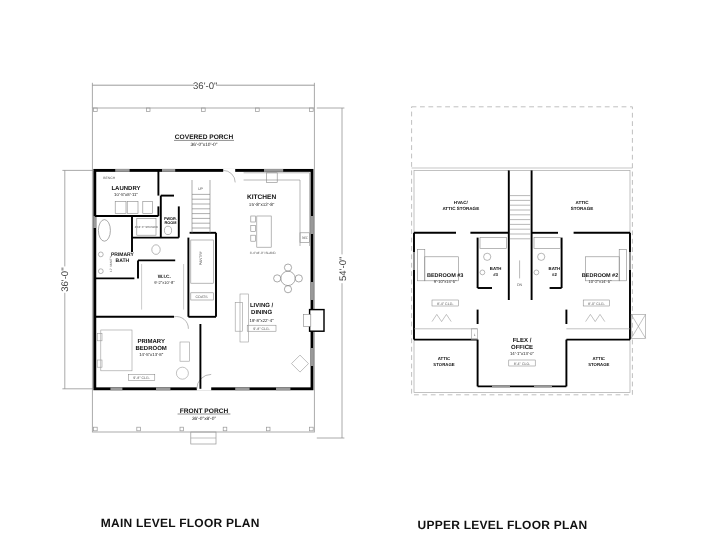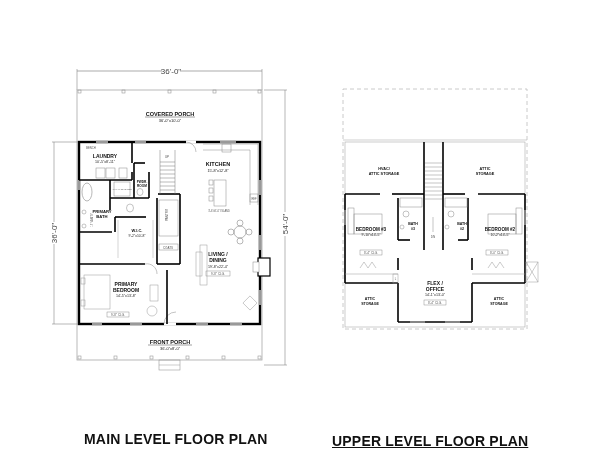--- a/index.html
+++ b/index.html
@@ -2,21 +2,21 @@
 <html><head>
 <meta charset="utf-8">
 <style>
   html,body{margin:0;padding:0;background:#ffffff;}
   body{width:600px;height:464px;position:relative;overflow:hidden;font-family:"Liberation Sans",sans-serif;}
   svg{position:absolute;left:0;top:0;}
   .lbl{font-family:"Liberation Sans",sans-serif;font-weight:bold;fill:#111;text-anchor:middle;}
   .sub{font-family:"Liberation Sans",sans-serif;fill:#222;text-anchor:middle;}
   .dim{font-family:"Liberation Sans",sans-serif;fill:#444;text-anchor:middle;}
   .tiny{font-family:"Liberation Sans",sans-serif;fill:#555;text-anchor:middle;}
-  .plan-title{position:absolute;font-family:"Liberation Sans",sans-serif;font-weight:bold;font-size:14px;color:#111;letter-spacing:0.2px;white-space:nowrap;}
+  .plan-title{position:absolute;font-family:"Liberation Sans",sans-serif;font-weight:bold;font-size:10px;color:#111;letter-spacing:0.2px;white-space:nowrap;}
 </style>
 </head>
 <body>
 
 <svg width="600" height="464" viewBox="0 0 600 464">
 
   <g>
 
     <g>
       <line x1="77" y1="71" x2="162" y2="71" stroke="#888" stroke-width="0.7"></line>
@@ -329,13 +329,13 @@
     <text class="tiny" x="435" y="304" font-size="3">8'-4" CLG.</text>
 
     <text class="lbl" x="370" y="300" font-size="3.6">ATTIC</text>
     <text class="lbl" x="370" y="305" font-size="3.6">STORAGE</text>
     <text class="lbl" x="499" y="300" font-size="3.6">ATTIC</text>
     <text class="lbl" x="499" y="305" font-size="3.6">STORAGE</text>
   </g>
 </svg>
 
 <div class="plan-title" style="left:84px;top:431px;">MAIN LEVEL FLOOR PLAN</div>
-<div class="plan-title" style="left:332px;top:433px;text-decoration:underline;">UPPER LEVEL FLOOR PLAN</div>
+<div class="plan-title" style="left:348px;top:433px;">UPPER LEVEL FLOOR PLAN</div>
 
 </body></html>

